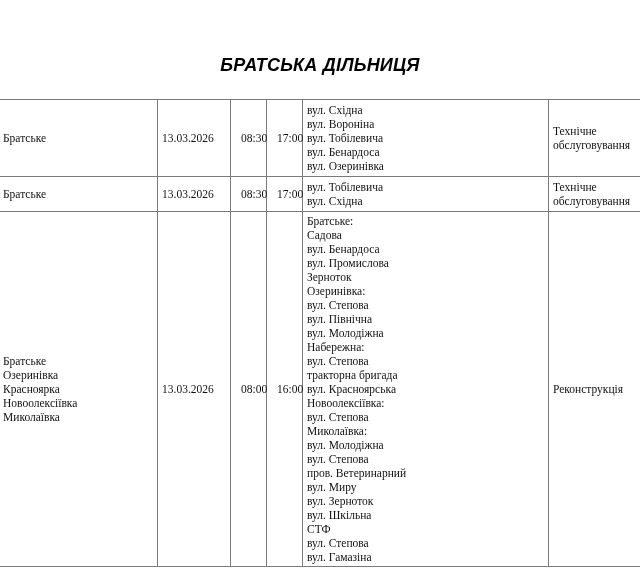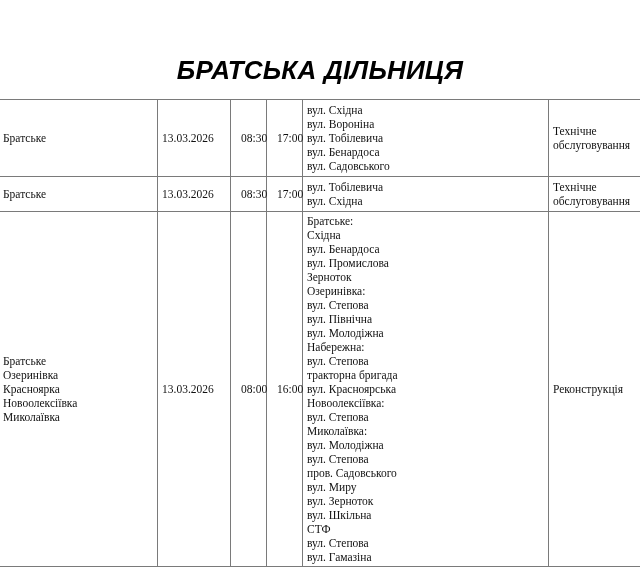--- a/index.html
+++ b/index.html
@@ -1,20 +1,20 @@
 <!DOCTYPE html>
 <html><head>
 <meta charset="utf-8">
 <style>
   html, body { margin: 0; padding: 0; background: #ffffff; }
   body { width: 640px; height: 570px; overflow: hidden; position: relative;
          font-family: "Liberation Serif", serif; color: #111; }
   .title { position: absolute; top: 55px; left: 0; width: 640px; text-align: center;
            font-family: "Liberation Sans", sans-serif; font-weight: bold; font-style: italic;
-           font-size: 26px; letter-spacing: 0.2px; color: #000; }
+           font-size: 18px; letter-spacing: 0.2px; color: #000; }
   table { position: absolute; top: 99px; left: -2px; border-collapse: collapse;
           table-layout: fixed; width: 660px; font-size: 11.5px; line-height: 14px; }
   td { border: 1.5px solid #7a7a7a; padding: 1px 4px; vertical-align: middle; }
   col.c1 { width: 159px; } col.c2 { width: 73px; } col.c3 { width: 36px; }
   col.c4 { width: 36px; } col.c5 { width: 246px; } col.c6 { width: 110px; }
   .line { display: block; white-space: nowrap; }
   .b { font-weight: normal; }
   .time { padding: 1px 10px; font-family: Liberation Serif, serif; }
 </style>
 </head>
@@ -37,21 +37,21 @@
           <span class="line">Братське</span>
         </td>
         <td>13.03.2026</td>
         <td class="time">08:30</td>
         <td class="time">17:00</td>
         <td>
           <span class="line">вул. Східна</span>
           <span class="line">вул. Вороніна</span>
           <span class="line">вул. Тобілевича</span>
           <span class="line">вул. Бенардоса</span>
-          <span class="line">вул. Садовського</span>
+          <span class="line">вул. Озеринівка</span>
         </td>
         <td>
           <span class="line">Технічне</span>
           <span class="line">обслуговування</span>
         </td>
       </tr>
       <tr style="height: 35px;">
         <td>
           <span class="line">Братське</span>
         </td>
@@ -73,38 +73,38 @@
           <span class="line">Озеринівка</span>
           <span class="line">Красноярка</span>
           <span class="line">Новоолексіївка</span>
           <span class="line">Миколаївка</span>
         </td>
         <td>13.03.2026</td>
         <td class="time">08:00</td>
         <td class="time">16:00</td>
         <td>
           <span class="line b">Братське:</span>
-          <span class="line">Східна</span>
+          <span class="line">Садова</span>
           <span class="line">вул. Бенардоса</span>
           <span class="line">вул. Промислова</span>
           <span class="line">Зерноток</span>
           <span class="line b">Озеринівка:</span>
           <span class="line">вул. Степова</span>
           <span class="line">вул. Північна</span>
           <span class="line">вул. Молодіжна</span>
           <span class="line b">Набережна:</span>
           <span class="line">вул. Степова</span>
           <span class="line">тракторна бригада</span>
           <span class="line">вул. Красноярська</span>
           <span class="line b">Новоолексіївка:</span>
           <span class="line">вул. Степова</span>
           <span class="line b">Миколаївка:</span>
           <span class="line">вул. Молодіжна</span>
           <span class="line">вул. Степова</span>
-          <span class="line">пров. Садовського</span>
+          <span class="line">пров. Ветеринарний</span>
           <span class="line">вул. Миру</span>
           <span class="line">вул. Зерноток</span>
           <span class="line">вул. Шкільна</span>
           <span class="line">СТФ</span>
           <span class="line">вул. Степова</span>
           <span class="line">вул. Гамазіна</span>
         </td>
         <td>
           <span class="line">Реконструкція</span>
         </td>

